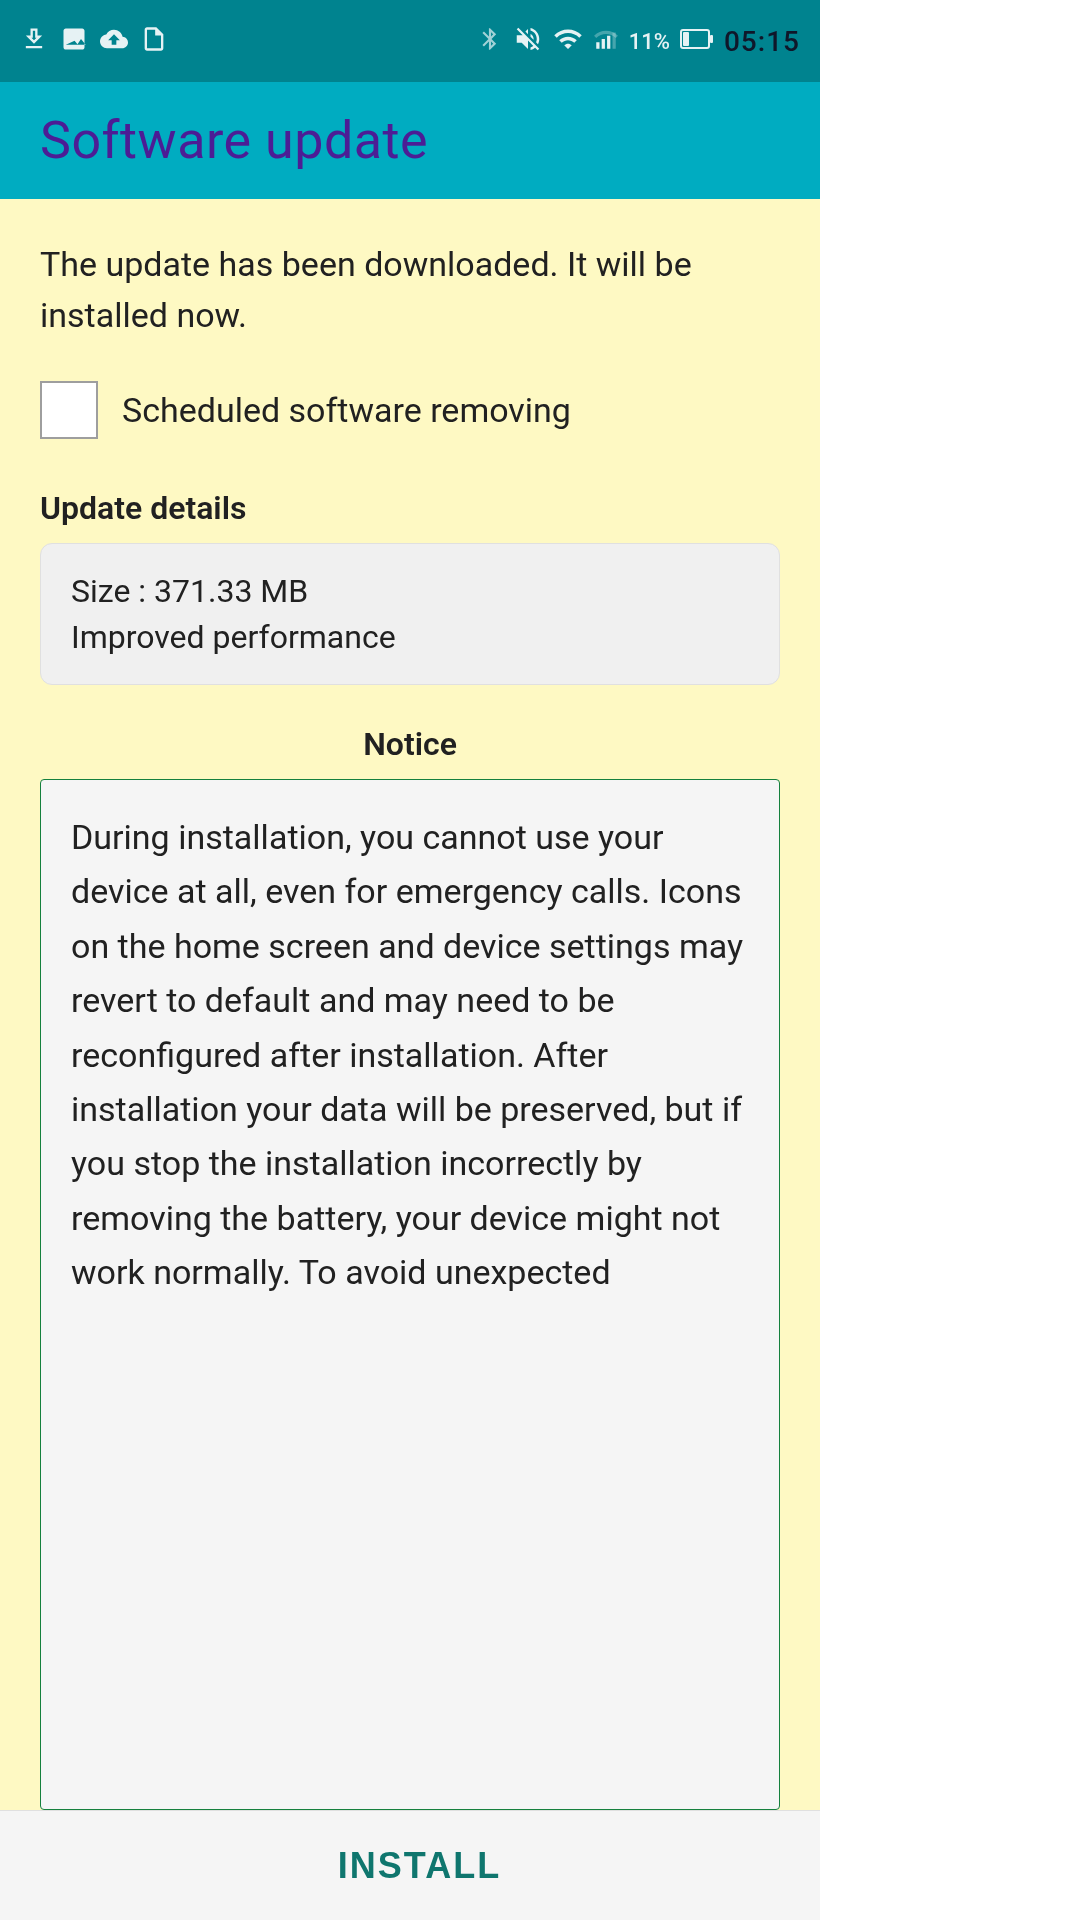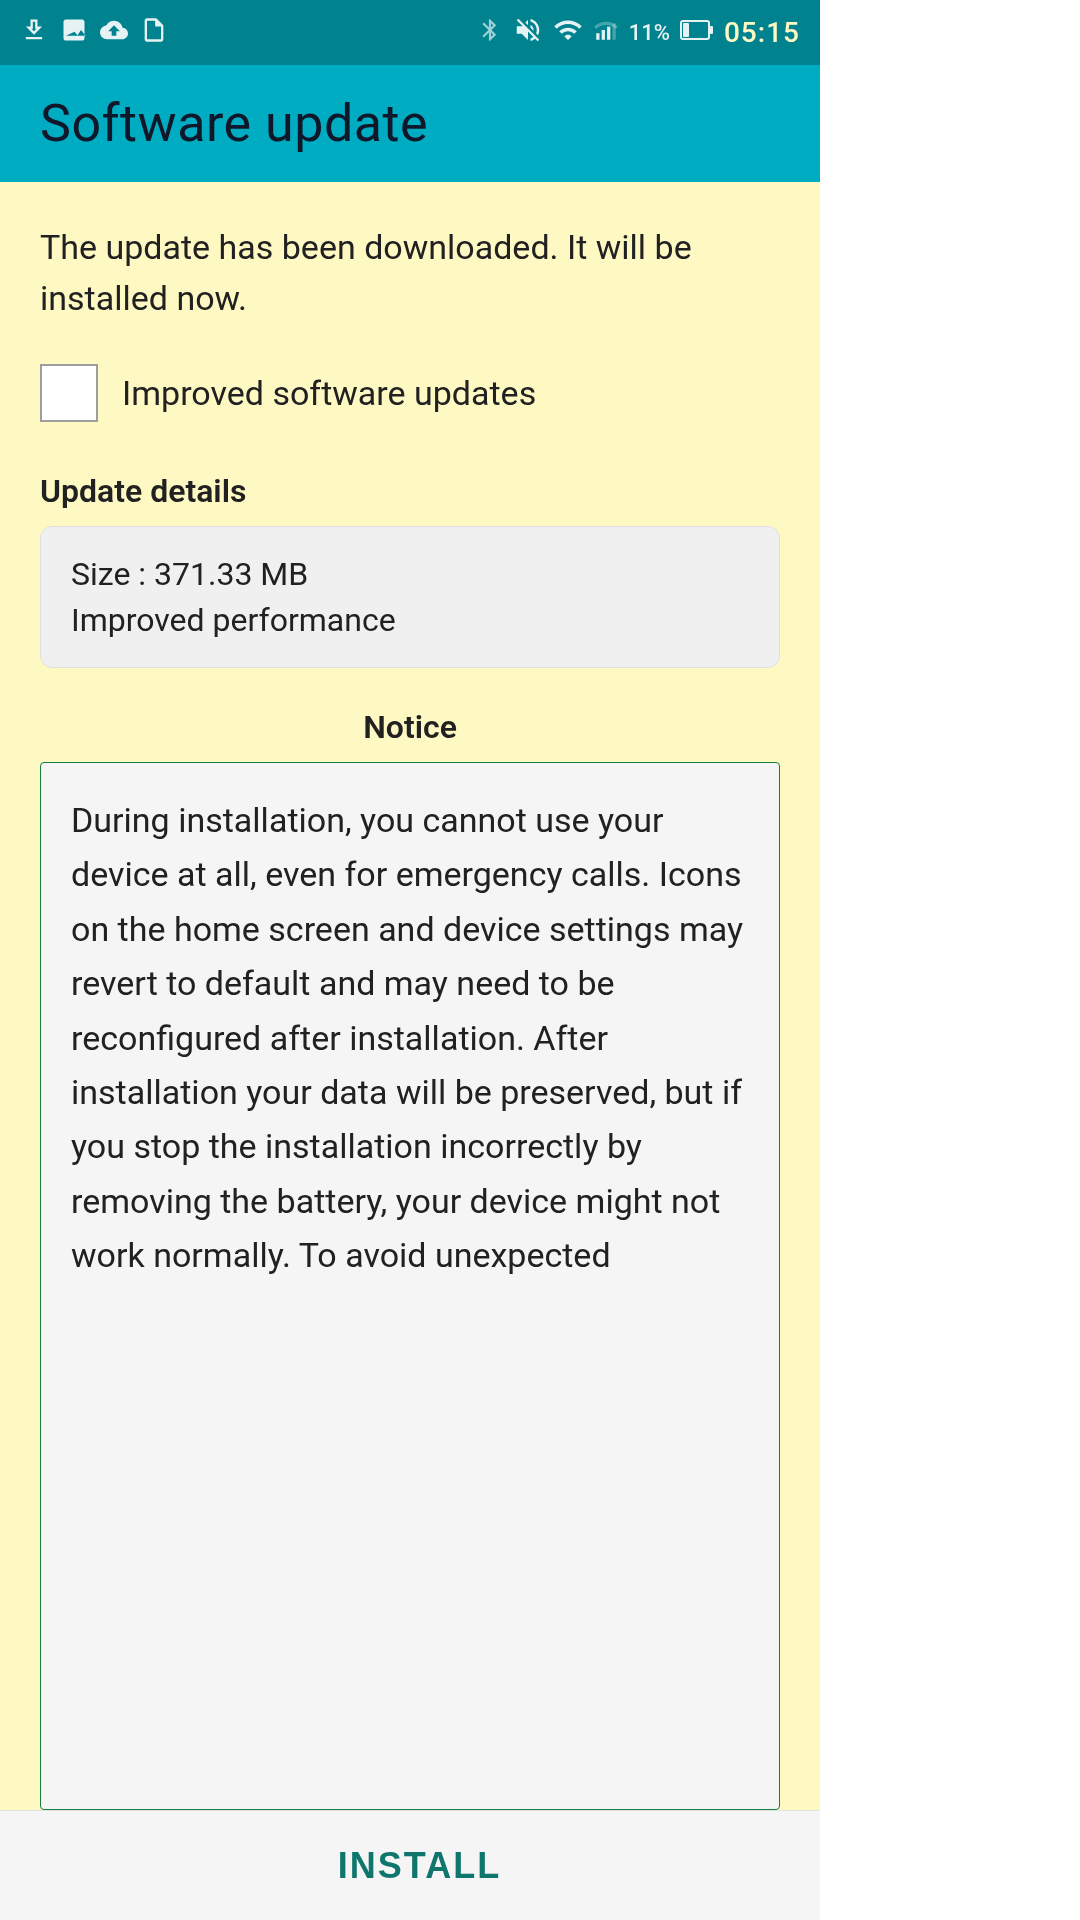--- a/index.html
+++ b/index.html
@@ -15,21 +15,21 @@
       font-family: 'Roboto', Arial, sans-serif;
       background: #ffffff;
       display: flex;
       flex-direction: column;
       overflow: hidden;
     }
 
     
     .status-bar {
       background: #00838f;
-      height: 65px;
+      height: 82px;
       display: flex;
       align-items: center;
       justify-content: space-between;
       padding: 0 20px;
     }
 
     .status-bar-left {
       display: flex;
       align-items: center;
       gap: 12px;
@@ -44,37 +44,37 @@
       font-weight: 500;
     }
 
     .status-icon {
       color: white;
       font-size: 22px;
       opacity: 0.9;
     }
 
     .status-time {
-      color: #fef9c3;
+      color: #0f172a;
       font-size: 28px;
       font-weight: 500;
       letter-spacing: 1px;
     }
 
     
     .app-header {
       background: #00acc1;
       padding: 28px 40px;
       min-height: 110px;
       display: flex;
       align-items: center;
     }
 
     .app-title {
-      color: #0f172a;
+      color: #4c1d95;
       font-size: 52px;
       font-weight: 400;
       letter-spacing: 0.5px;
     }
 
     
     .main-content {
       flex: 1;
       background: #fef9c3;
       padding: 40px 40px 0 40px;
@@ -268,21 +268,21 @@
 <div class="app-header">
   <h1 class="app-title">Software update</h1>
 </div>
 
 <div class="main-content">
 
   <p class="update-message">The update has been downloaded. It will be installed now.</p>
 
   <div class="checkbox-row">
     <div class="checkbox-box"></div>
-    <label class="checkbox-label">Improved software updates</label>
+    <label class="checkbox-label">Scheduled software removing</label>
   </div>
 
   <div>
     <div class="section-title">Update details</div>
     <div class="update-details-box">
       <div class="update-size">Size : 371.33 MB</div>
       <div class="update-perf"> Improved performance</div>
     </div>
   </div>
 

